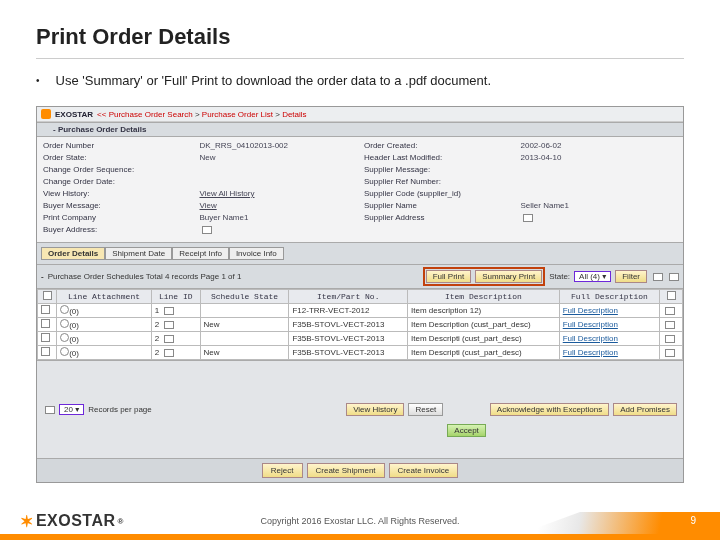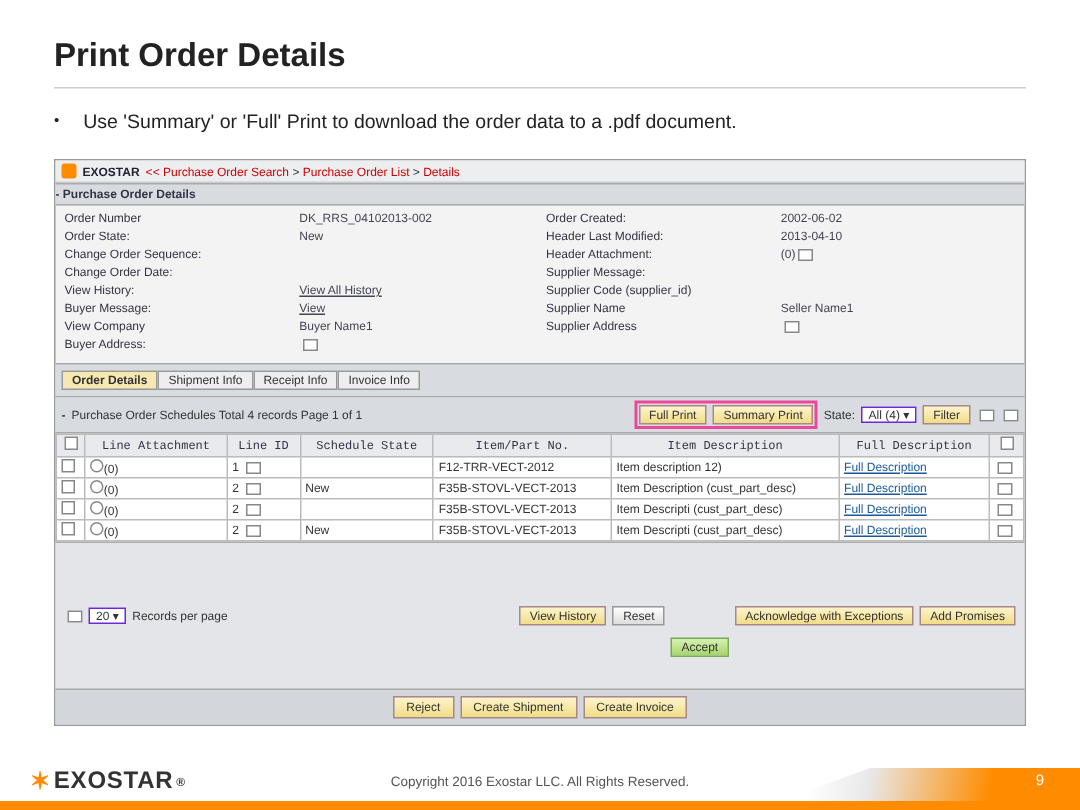--- a/index.html
+++ b/index.html
@@ -6,35 +6,35 @@
   body { width: 720px; height: 540px; font-family: Arial, sans-serif; background: #fff; position: relative; overflow: hidden; }
   .slide { padding: 24px 36px 0 36px; }
   .title { font-size: 22px; font-weight: bold; color: #222; border-bottom: 1px solid #ccc; padding-bottom: 8px; margin-bottom: 14px; }
   .bullet-row { display: flex; gap: 16px; font-size: 13px; color: #222; margin-bottom: 18px; }
   .bullet-dot { font-size: 10px; padding-top: 2px; }
   .screenshot { margin: 0 36px; border: 1px solid #999; background: #f3f3f4; font-size: 8px; color: #333; }
   .ss-top { display: flex; align-items: center; gap: 4px; padding: 2px 4px; background: #eceef0; border-bottom: 1px solid #ccc; }
   .ss-logo { width: 10px; height: 10px; background:#ff8c00; border-radius:2px; }
   .breadcrumb { color: #c00; }
   .breadcrumb .sep { color: #333; }
-  .ss-section-hdr { background: #d8dce0; color: #334; font-weight: bold; padding: 2px 0; border-top: 1px solid #aaa; border-bottom: 1px solid #aaa; }
+  .ss-section-hdr { background: #d8dce0; color: #334; font-weight: bold; padding: 2px 16px; border-top: 1px solid #aaa; border-bottom: 1px solid #aaa; }
   .details-grid { display: flex; padding: 3px 6px 6px 6px; gap: 8px; }
   .col { flex: 1; }
   .kv { display: flex; line-height: 12px; }
   .kv .k { flex: 1; color: #334; }
   .kv .v { flex: 1; color: #445; }
   .mini-icon { display:inline-block; width:10px; height:8px; border:1px solid #888; background:#fff; margin-left:2px; vertical-align:middle; }
   .link { color:#1a5a9c; text-decoration: underline; }
   .refresh { display:inline-block; width:9px;height:9px;border:1px solid #888;border-radius:50%;position:relative; }
   .tabs-row { display:flex; align-items:center; background:#d8dce0; padding:4px 4px; border-top:1px solid #aaa; border-bottom:1px solid #aaa; gap:0; }
   .tab { padding:1px 6px; border:1px solid #999; background:#eee; font-size:8px; }
   .tab.active { background:#f7e7b3; font-weight:bold; }
   .sched-hdr { display:flex; align-items:center; background:#d8dce0; padding:2px 4px; border-bottom:1px solid #aaa; gap:4px; }
   .btn { display:inline-block; padding:1px 6px; border:1px solid #a88; background:linear-gradient(#fff4cc,#f0dd88); font-size:8px; cursor:default; }
-  .highlight-box { border:2px solid #ec4899; padding:1px; display:inline-flex; gap:4px; }
+  .highlight-box { border:2px solid #c2410c; padding:1px; display:inline-flex; gap:4px; }
   .sel { border:1px solid #6d28d9; background:#fff; padding:0 4px; font-size:8px; }
   .table { width:100%; border-collapse:collapse; }
   .table th, .table td { border:1px solid #bbb; padding:1px 3px; font-size:8px; background:#fff; }
   .table th { background:#e8eaee; color:#334; font-weight:normal;font-family:Liberation Mono, monospace; }
   .chk { width:9px; height:9px; border:1px solid #888; display:inline-block; background:#fff; }
   .actions { display:flex; gap:4px; padding:4px; background:#d3d7db; border-top:1px solid #aaa; align-items:center; flex-wrap:wrap; }
   .actions .btn { padding:2px 8px; }
   .btn.green { background:linear-gradient(#d6f2b3,#a6d46b); border-color:#7a5;margin-top:42px; }
   .btn.plain { background:linear-gradient(#fff,#ddd); border-color:#999; }
   .pager-row { display:flex; align-items:center; gap:4px; padding:21px 6px; background:#e3e5e8; border-top:1px solid #aaa; font-size:8px; }
@@ -94,63 +94,63 @@
         </div>
         <div class="kv">
           <span class="k">View History:</span>
           <span class="v link">View All History</span>
         </div>
         <div class="kv">
           <span class="k">Buyer Message:</span>
           <span class="v link">View</span>
         </div>
         <div class="kv">
-          <span class="k">View Company</span>
+          <span class="k">Print Company</span>
           <span class="v ">Buyer Name1</span>
         </div>
         <div class="kv">
           <span class="k">Buyer Address:</span>
           <span class="v "><span class="mini-icon"></span></span>
         </div>
       </div>
     <div class="col" id="rightcol">
         <div class="kv">
           <span class="k">Order Created:</span>
           <span class="v ">2002-06-02</span>
         </div>
         <div class="kv">
           <span class="k">Header Last Modified:</span>
           <span class="v ">2013-04-10</span>
         </div>
         <div class="kv">
-          <span class="k">Header Attachment:</span>
-          <span class="v ">(0)<span class="mini-icon"></span></span>
-        </div>
-        <div class="kv">
           <span class="k">Supplier Message:</span>
+          <span class="v "></span>
+        </div>
+        <div class="kv">
+          <span class="k">Supplier Ref Number:</span>
           <span class="v "></span>
         </div>
         <div class="kv">
           <span class="k">Supplier Code (supplier_id)</span>
           <span class="v "></span>
         </div>
         <div class="kv">
           <span class="k">Supplier Name</span>
           <span class="v ">Seller Name1</span>
         </div>
         <div class="kv">
           <span class="k">Supplier Address</span>
           <span class="v "><span class="mini-icon"></span></span>
         </div>
       </div>
   </div>
 
   <div class="tabs-row" id="tabsrow">
       <span class="tab active">Order Details</span>
-      <span class="tab">Shipment Info</span>
+      <span class="tab">Shipment Date</span>
       <span class="tab">Receipt Info</span>
       <span class="tab">Invoice Info</span>
     </div>
 
   <div class="sched-hdr">
     <span style="font-weight:bold">- </span>
       <span>Purchase Order Schedules Total 4 records Page 1 of 1</span>
     <span style="flex:1"></span>
     <span class="highlight-box">
       <span class="btn">Full Print</span>

